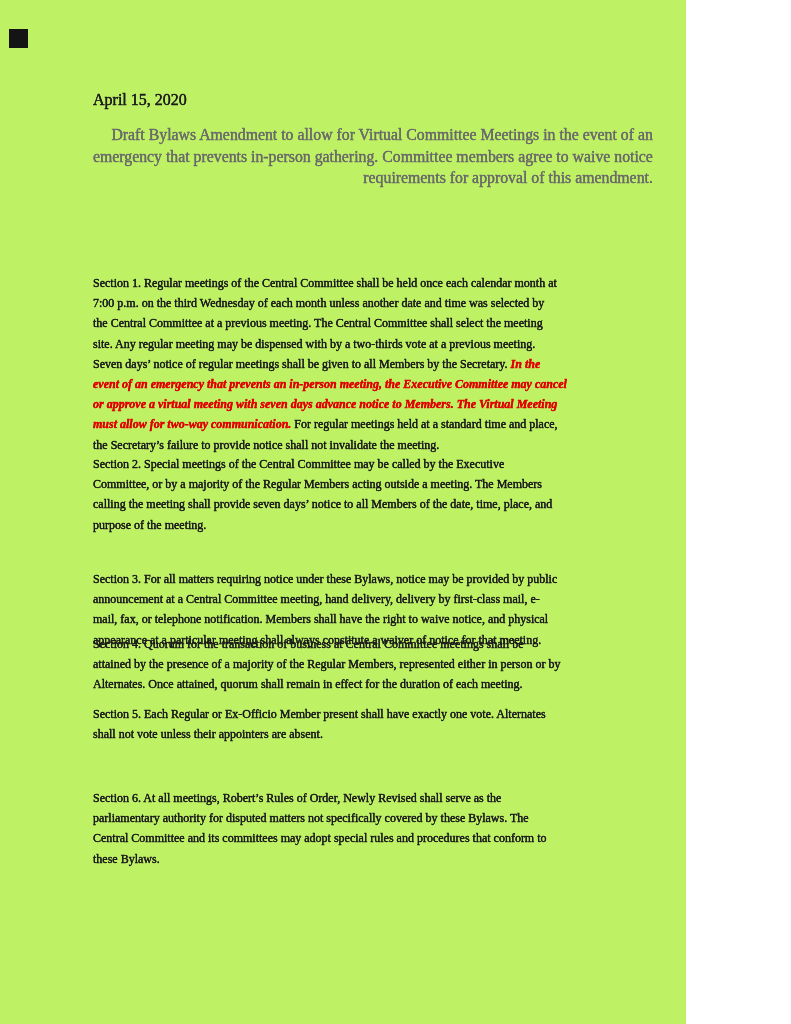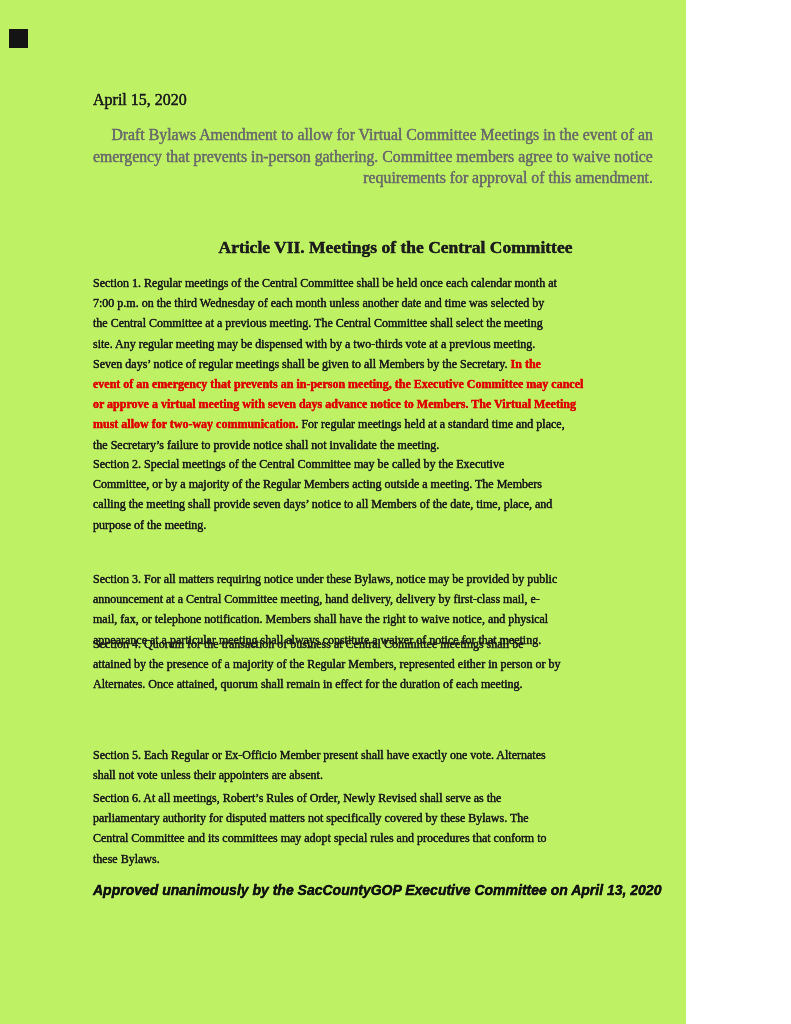--- a/index.html
+++ b/index.html
@@ -27,43 +27,42 @@
   .doc-heading{
     position:absolute;top:237px;left:0;width:791px;margin:0;
     text-align:center;font-size:17.5px;font-weight:700;white-space:pre;
     -webkit-text-stroke-width:0.3px;text-shadow:0 0 0.5px currentColor;
   }
   .body-para{font-size:12px;line-height:20.2px;}
   .sec1{top:273px;}
   .sec2{top:454px;}
   .sec3{top:569px;}
   .sec4{top:634px;}
-  .sec5{top:704px;margin-top:41px;}
+  .sec5{top:704px;}
   .sec6{top:788px;}
-  .red-amendment{color:#e00000;font-weight:700;}
+  .red-amendment{color:#e00000;font-weight:700;font-style:italic;}
   .approval{
     top:882px;
     font-family:"Liberation Sans","DejaVu Sans",sans-serif;
     font-weight:700;font-style:italic;font-size:14px;color:#111111;
   }
 </style>
 </head>
 <body>
 
 <div class="page">
 
   <div class="corner-artifact"></div>
 
   <div class="txt doc-date">April 15, 2020</div>
 
   <div class="txt doc-intro">Draft Bylaws Amendment to allow for Virtual Committee Meetings in the event of an
 emergency that prevents in-person gathering. Committee members agree to waive notice
 requirements for approval of this amendment.</div>
 
-  <h1 class="doc-heading">Article VII. Meetings of the Central Committee</h1>
 
   <div class="txt body-para sec1"><span>Section 1. Regular meetings of the Central Committee shall be held once each calendar month at
 7:00 p.m. on the third Wednesday of each month unless another date and time was selected by
 the Central Committee at a previous meeting. The Central Committee shall select the meeting
 site. Any regular meeting may be dispensed with by a two-thirds vote at a previous meeting.
 Seven days’ notice of regular meetings shall be given to all Members by the Secretary. </span><span class="red-amendment">In the
 event of an emergency that prevents an in-person meeting, the Executive Committee may cancel
 or approve a virtual meeting with seven days advance notice to Members. The Virtual Meeting
 must allow for two-way communication.</span><span> For regular meetings held at a standard time and place,
 the Secretary’s failure to provide notice shall not invalidate the meeting.</span></div>
@@ -83,15 +82,14 @@
 Alternates. Once attained, quorum shall remain in effect for the duration of each meeting.</div>
 
   <div class="txt body-para sec5">Section 5. Each Regular or Ex-Officio Member present shall have exactly one vote. Alternates
 shall not vote unless their appointers are absent.</div>
 
   <div class="txt body-para sec6">Section 6. At all meetings, Robert’s Rules of Order, Newly Revised shall serve as the
 parliamentary authority for disputed matters not specifically covered by these Bylaws. The
 Central Committee and its committees may adopt special rules and procedures that conform to
 these Bylaws.</div>
 
-  <div class="txt approval">Approved unanimously by the SacCountyGOP Executive Committee on April 13, 2020</div>
 
 </div>
 
 </body></html>

